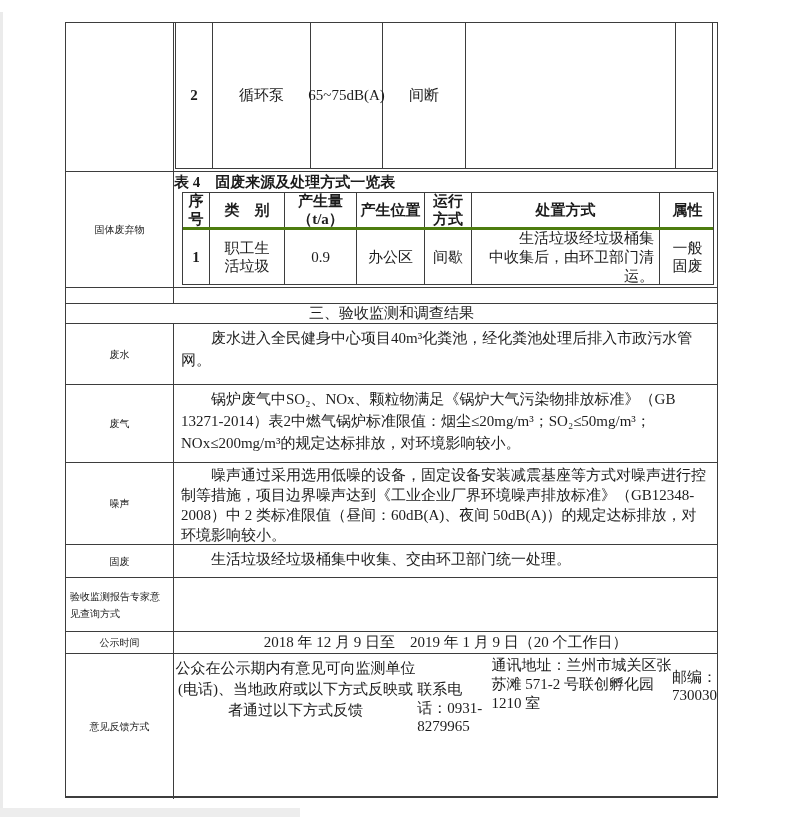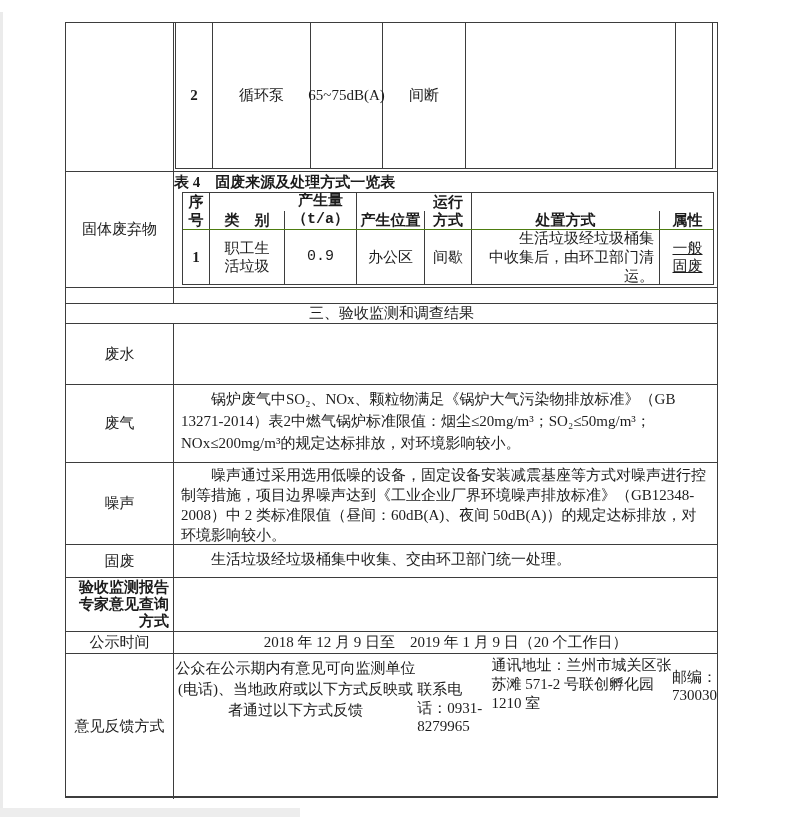--- a/index.html
+++ b/index.html
@@ -9,33 +9,33 @@
   .edge-left { position:absolute; left:0; top:12px; width:3px; height:805px; background:#ebebeb; }
   .edge-bottom { position:absolute; left:0; top:808px; width:300px; height:9px; background:#ededed; }
 
   .doc-table { position:absolute; left:65px; top:22px; width:653px; height:776px;
                border:1px solid #3d3d3d; border-bottom-width:2px; }
 
   .o-row { position:absolute; left:0; right:0; display:flex; border-top:1px solid #3d3d3d; }
   .o-row.first { border-top:none; }
   .label-cell { width:108px; flex:0 0 108px; border-right:1px solid #3d3d3d;
                 display:flex; align-items:center; justify-content:center;
-                text-align:right; font-size:15px; line-height:17px; padding:0 4px; }
+                text-align:left; font-size:10px; line-height:17px; padding:0 4px; }
   .content-cell { flex:1 1 auto; position:relative; overflow:hidden; }
 
   
   .row-a { top:0; height:148px; }
   .row-b { top:148px; height:116px; }
   .row-c { top:264px; height:16px; }
   .row-d { top:280px; height:20px; }
   .row-e { top:300px; height:61px; }
   .row-f { top:361px; height:78px; }
   .row-g { top:439px; height:82px; }
   .row-h { top:521px; height:33px; }
-  .row-i { top:554px; height:54px;font-weight:bold; }
+  .row-i { top:554px; height:54px; }
   .row-j { top:608px; height:22px; }
   .row-k { top:630px; height:146px; }
 
   
   .equip-table { position:absolute; left:1px; top:0; width:538px; height:146px;
                  display:flex; border:1px solid #3d3d3d; border-top:none; }
   .equip-table .cell { border-right:1px solid #3d3d3d; display:flex; align-items:center;
                        justify-content:center; font-size:15px; text-align:center; white-space:nowrap; }
   .equip-table .cell:last-child { border-right:none; }
   .ec1 { width:37px; font-weight:bold; }
@@ -44,36 +44,36 @@
   .ec4 { width:83px; }
   .ec5 { width:210px; }
   .ec6 { width:30px; }
 
   
   .t4-title { position:absolute; left:0; top:0; width:100%; height:20px;
               text-align:left; font-weight:bold; font-size:15px; line-height:20px; }
   .t4-table { position:absolute; left:8px; top:20px; width:532px; height:93px;
               border:1px solid #3d3d3d; }
   .t4-row { display:flex; }
-  .t4-head { height:37px; border-bottom:1px solid #4d7c0f;align-items:flex-end; }
+  .t4-head { height:37px; border-bottom:3px solid #4d7c0f; }
   .t4-data { height:54px; }
   .t4-table .cell { border-right:1px solid #3d3d3d; display:flex; align-items:center;
                     justify-content:center; text-align:center; font-size:15px; line-height:18px;
                     padding:0 2px; overflow:hidden; }
   .t4-table .cell:last-child { border-right:none; }
   .t4-head .cell { font-weight:bold; }
   .tc1 { width:27px; flex:0 0 27px; }
   .tc2 { width:75px; flex:0 0 75px; }
-  .tc3 { width:72px; flex:0 0 72px;font-family:Liberation Mono, monospace; }
+  .tc3 { width:72px; flex:0 0 72px; }
   .tc4 { width:68px; flex:0 0 68px; }
   .tc5 { width:47px; flex:0 0 47px; }
   .tc6 { width:188px; flex:0 0 188px; }
   .tc7 { width:55px; flex:0 0 55px; }
   .wrap3 { display:inline-block; width:48px; }
-  .wrap2 { display:inline-block; width:32px;text-decoration:underline; }
+  .wrap2 { display:inline-block; width:32px; }
   .t4-data .tc1 { font-weight:bold; }
   .disposal-text { display:block; width:100%; text-align:right; text-indent:2em;
                    font-size:15px; line-height:19px; padding:0 3px; }
 
   .section-row { position:absolute; left:0; right:0; display:flex; align-items:flex-end;
                  justify-content:center; border-top:1px solid #3d3d3d;
                  font-size:15px; }
 
   .para { font-size:15px; line-height:22px; text-align:left; text-indent:2em;
           padding:3px 8px 0 7px; }
@@ -146,20 +146,23 @@
     <div class="label-cell"></div>
     <div class="content-cell"></div>
   </div>
 
   <div class="section-row row-d">
     <span>三、验收监测和调查结果</span>
   </div>
 
   <div class="o-row row-e">
     <div class="label-cell">废水</div>
+    <div class="content-cell">
+      <p class="para">废水进入全民健身中心项目40m³化粪池，经化粪池处理后排入市政污水管网。</p>
+    </div>
   </div>
 
   <div class="o-row row-f">
     <div class="label-cell">废气</div>
     <div class="content-cell">
       <p class="para">锅炉废气中SO₂、NOx、颗粒物满足《锅炉大气污染物排放标准》（GB 13271-2014）表2中燃气锅炉标准限值：烟尘≤20mg/m³；SO₂≤50mg/m³；NOx≤200mg/m³的规定达标排放，对环境影响较小。</p>
     </div>
   </div>
 
   <div class="o-row row-g">

